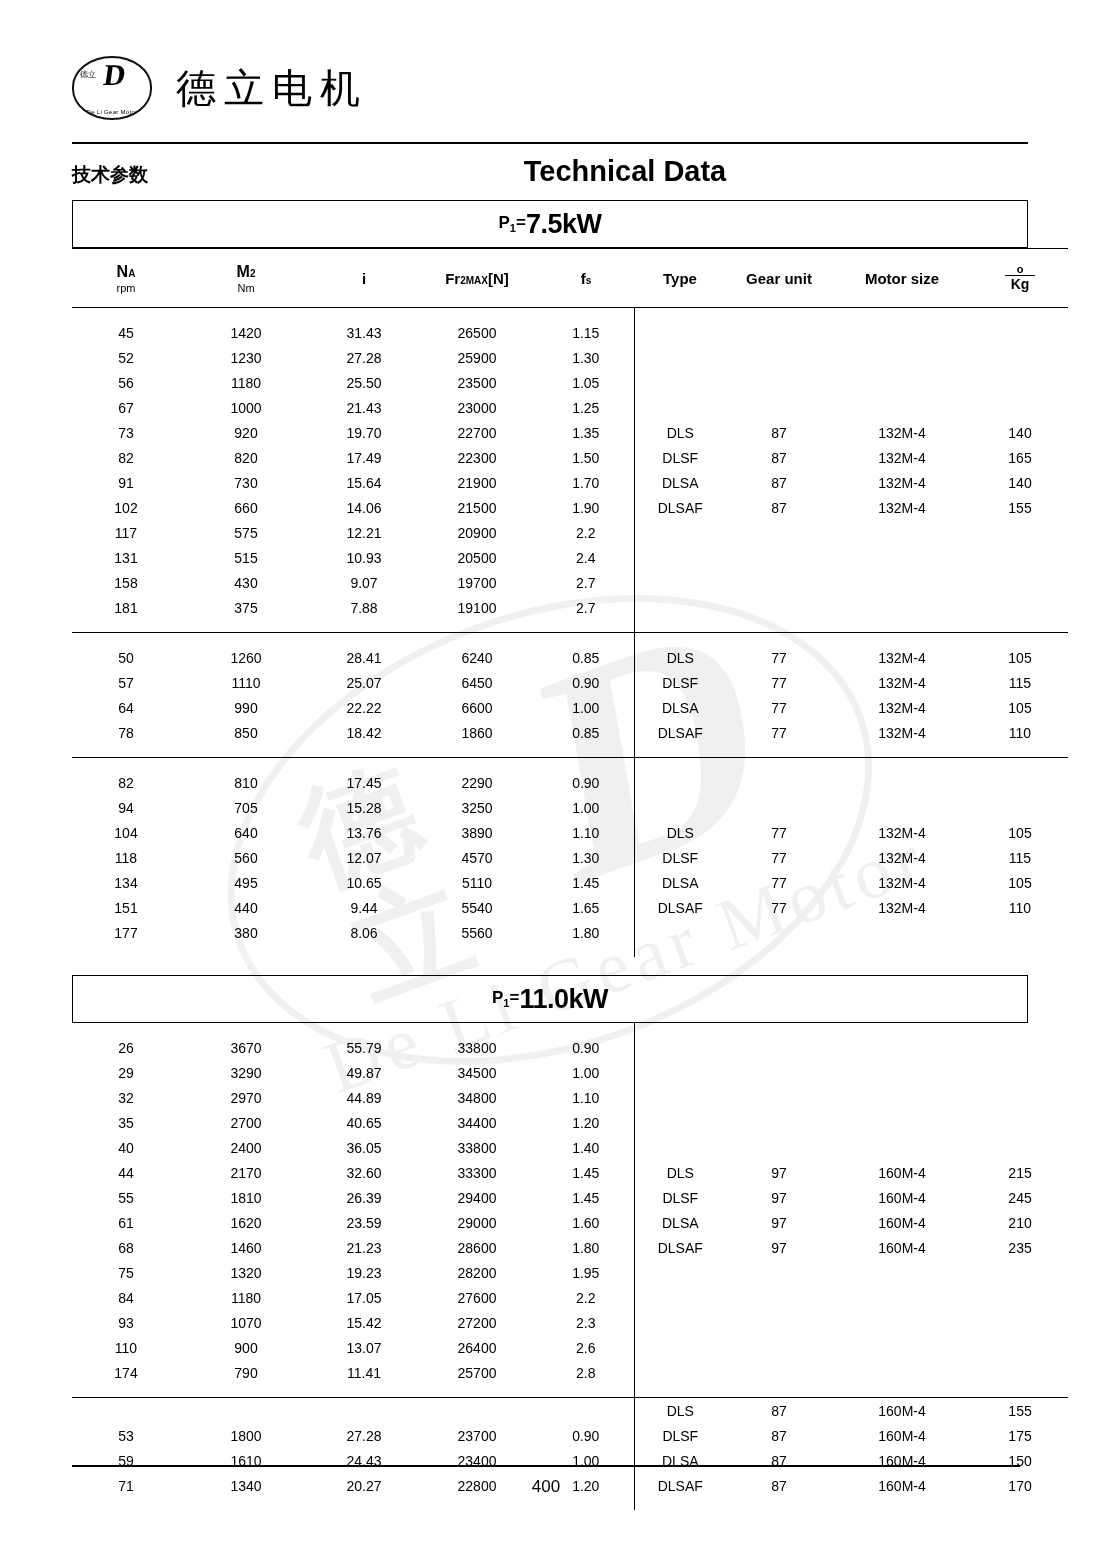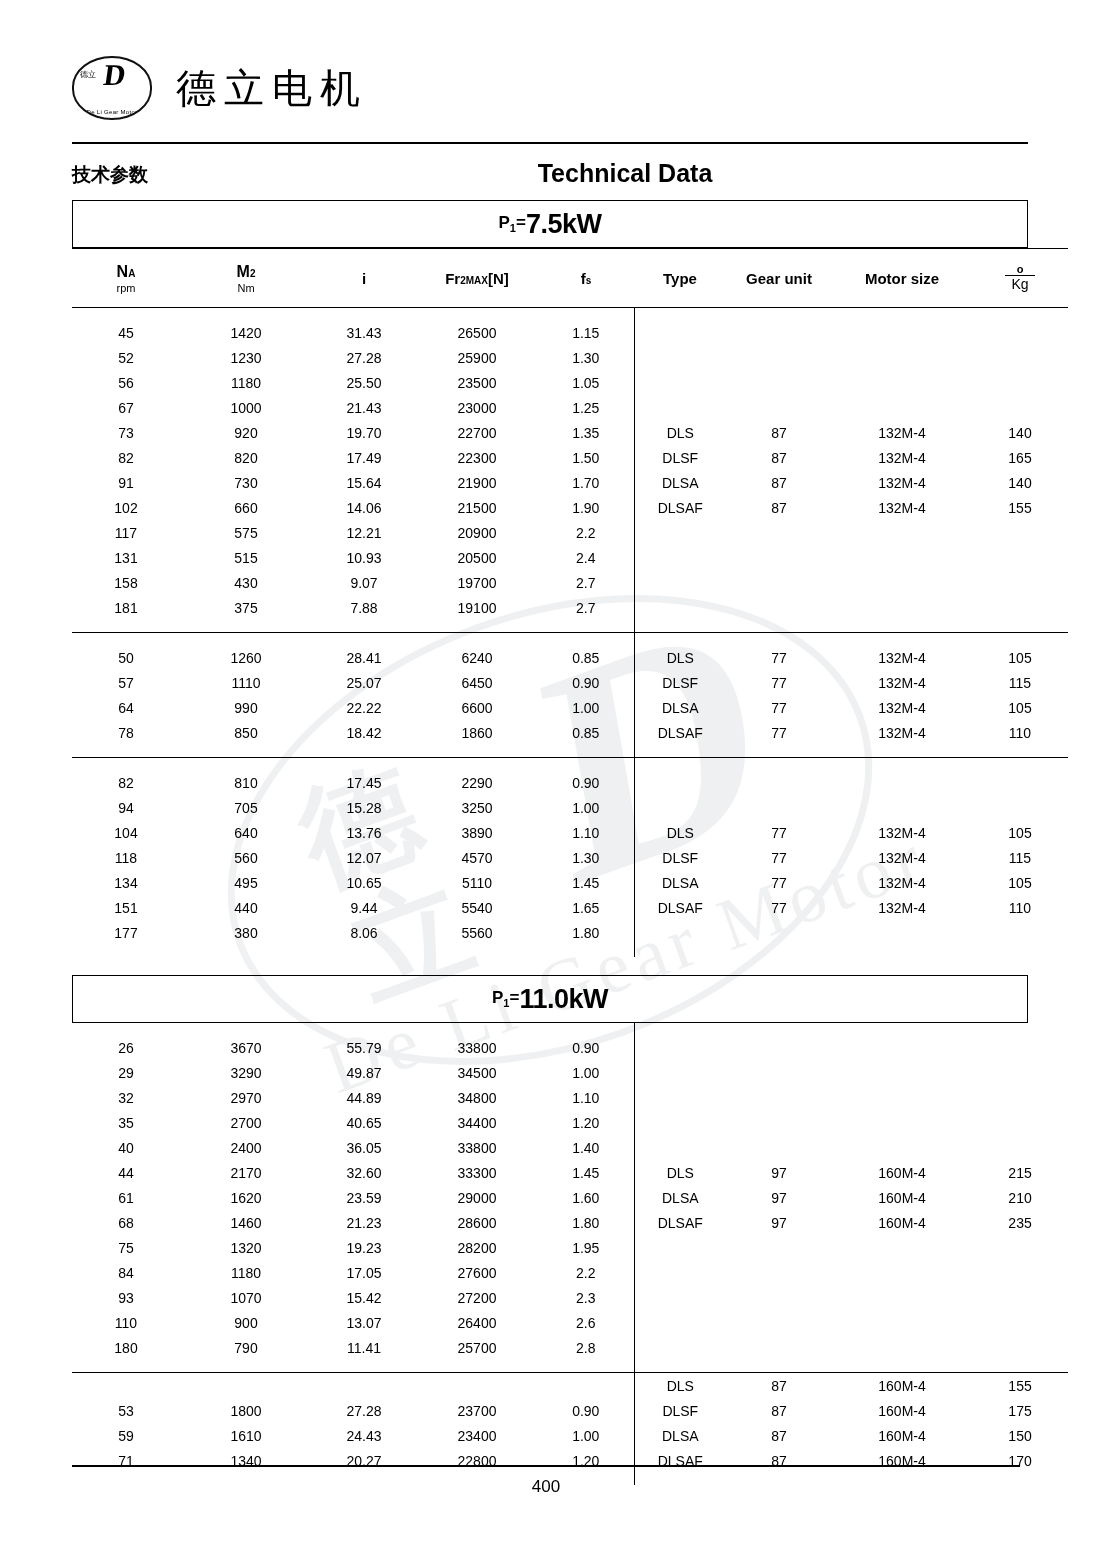--- a/index.html
+++ b/index.html
@@ -107,21 +107,21 @@
   }
   .title-cn {
     font-family: "DejaVu Sans", sans-serif;
     font-size: 19px;
     font-weight: bold;
     width: 300px;
   }
   .title-en {
     flex: 1;
     text-align: center;
-    font-size: 25px;
+    font-size: 29px;
     font-weight: bold;
     margin-right: 150px;
   }
 
   
   .power-banner {
     position: relative;
     z-index: 2;
     border: 1px solid #000;
     height: 46px;
@@ -191,21 +191,21 @@
   }
   .kg-cell .bar {
     display: block;
     border-top: 1px solid #000;
     width: 30px;
     margin: 1px auto 1px;
   }
   .kg-cell .kg {
     display: block;
     font-size: 14px;
-    font-weight: normal;
+    font-weight: bold;
   }
 
   td {
     font-size: 14px;
     text-align: center;
     height: 25px;
     padding: 0;
     vertical-align: middle;
   }
   td.vline {
@@ -680,20 +680,31 @@
           <td>2170</td>
           <td>32.60</td>
           <td>33300</td>
           <td>1.45</td>
           <td class="vline">DLS</td>
           <td>97</td>
           <td>160M-4</td>
           <td>215</td>
         </tr>
       <tr>
+          <td>55</td>
+          <td>1810</td>
+          <td>26.39</td>
+          <td>29400</td>
+          <td>1.45</td>
+          <td class="vline">DLSF</td>
+          <td>97</td>
+          <td>160M-4</td>
+          <td>245</td>
+        </tr>
+      <tr>
           <td>61</td>
           <td>1620</td>
           <td>23.59</td>
           <td>29000</td>
           <td>1.60</td>
           <td class="vline">DLSA</td>
           <td>97</td>
           <td>160M-4</td>
           <td>210</td>
         </tr>
@@ -746,21 +757,21 @@
           <td>900</td>
           <td>13.07</td>
           <td>26400</td>
           <td>2.6</td>
           <td class="vline"></td>
           <td></td>
           <td></td>
           <td></td>
         </tr>
       <tr>
-          <td>180</td>
+          <td>174</td>
           <td>790</td>
           <td>11.41</td>
           <td>25700</td>
           <td>2.8</td>
           <td class="vline"></td>
           <td></td>
           <td></td>
           <td></td>
         </tr>
       <tr class="pad group-end">

